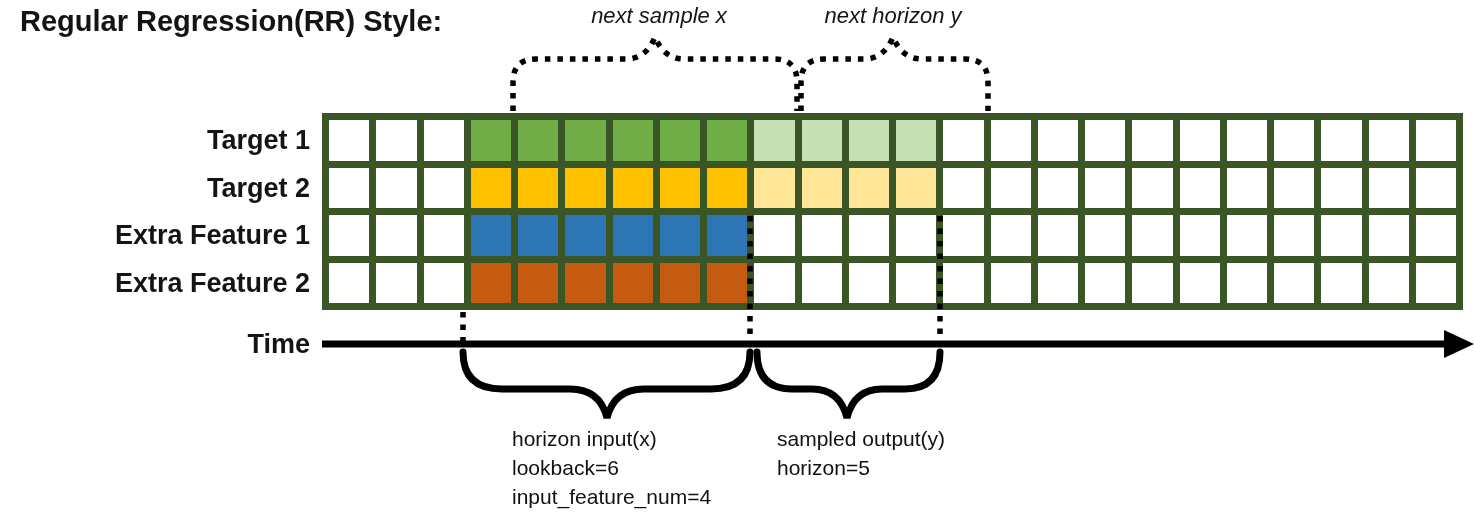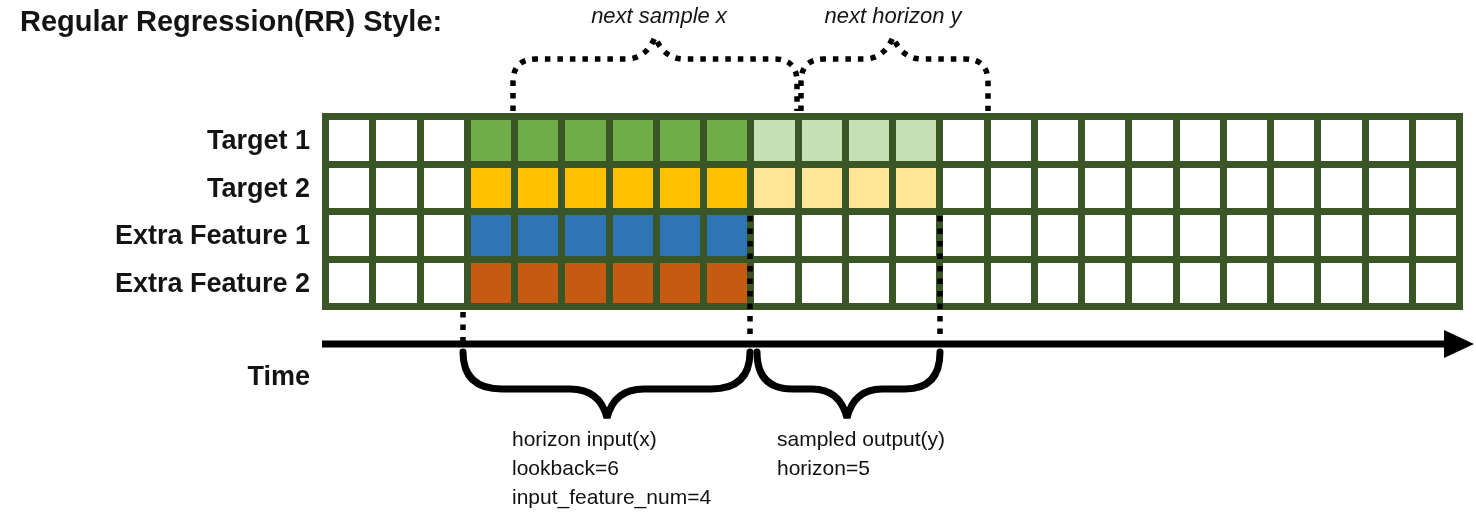--- a/index.html
+++ b/index.html
@@ -17,21 +17,21 @@
     transform:translateX(-50%);white-space:nowrap;
   }
   #next-x{left:659px;}
   #next-y{left:893px;}
   .row-label{
     left:0;width:310px;text-align:right;font-size:27px;font-weight:bold;
     line-height:34px;white-space:nowrap;
   }
   #time-label{
     left:0;width:310px;text-align:right;font-size:27px;font-weight:bold;
-    line-height:34px;top:327px;margin-top:32px;
+    line-height:34px;top:327px;
   }
   #grid{
     left:322px;top:113px;width:1141px;height:197px;box-sizing:border-box;
     display:grid;grid-template-columns:repeat(24,1fr);grid-template-rows:repeat(4,1fr);
     gap:7px;padding:7px;
   }
   .cell{width:100%;height:100%;}
   svg.overlay{position:absolute;left:0;top:0;pointer-events:none;}
   .note-block{font-size:21px;line-height:29px;white-space:nowrap;color:#111;}
   #input-note{left:512px;top:424px;}

